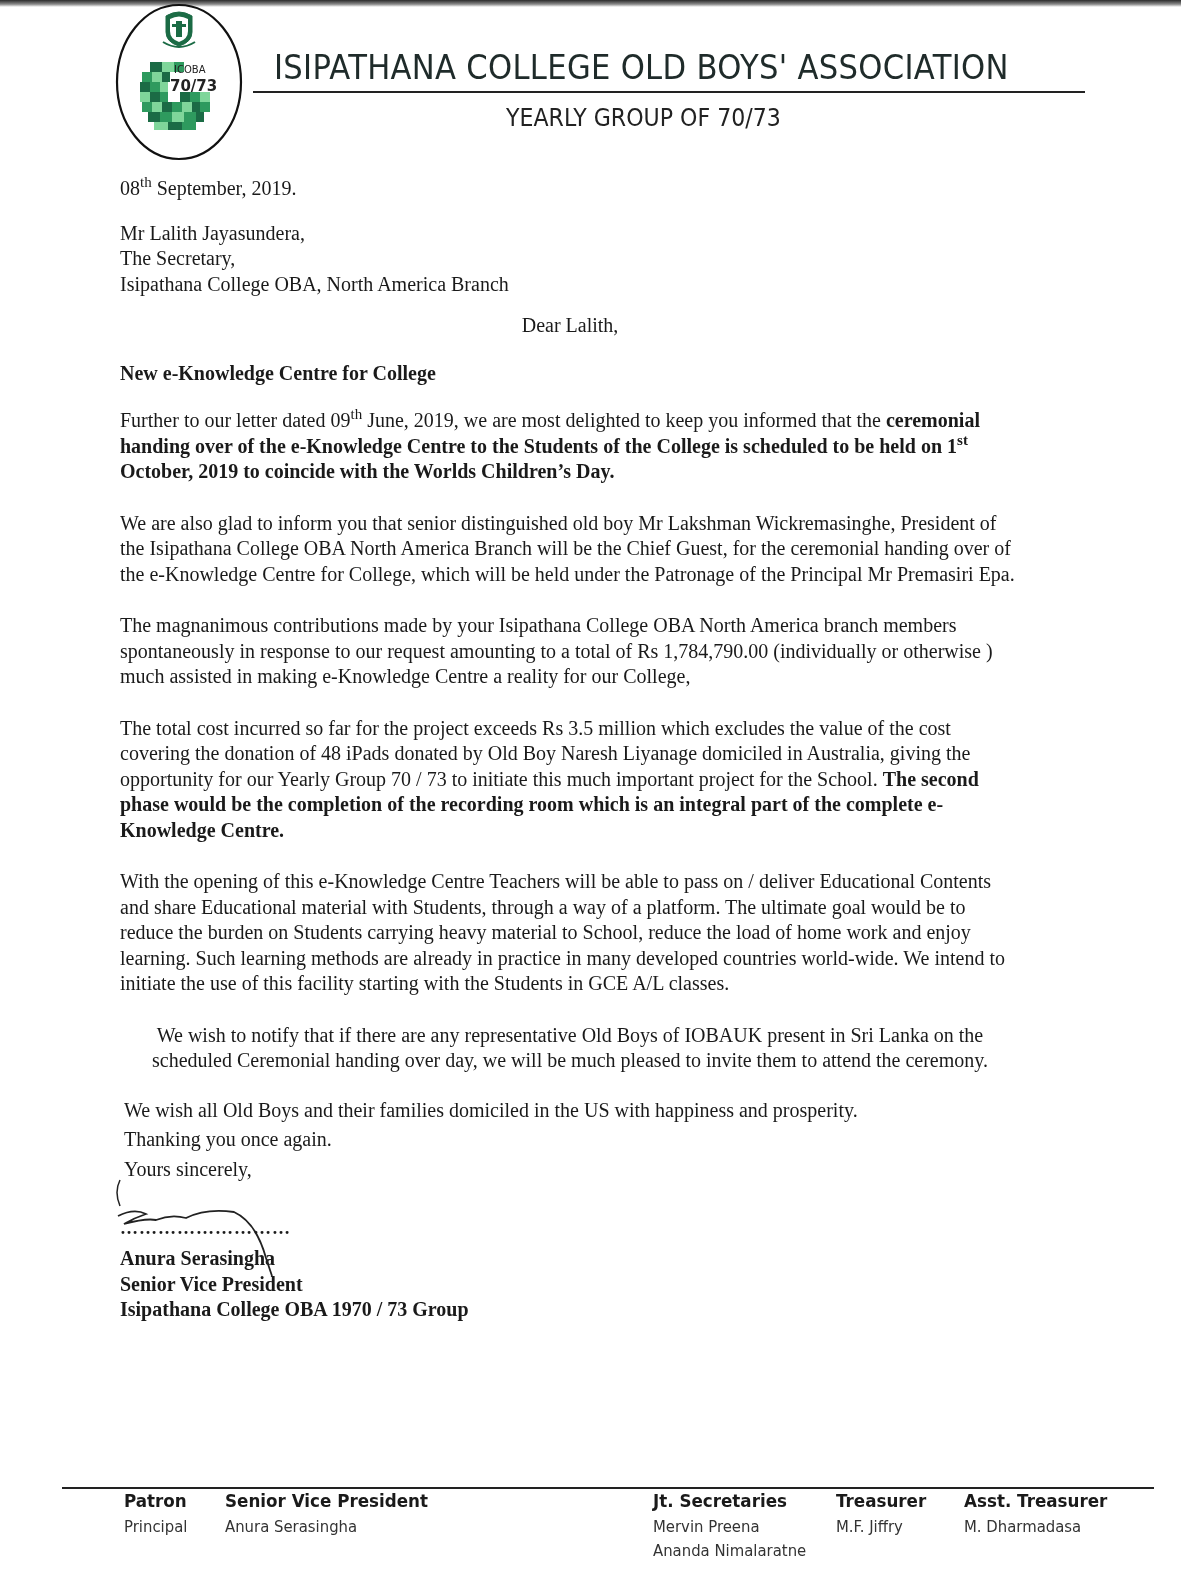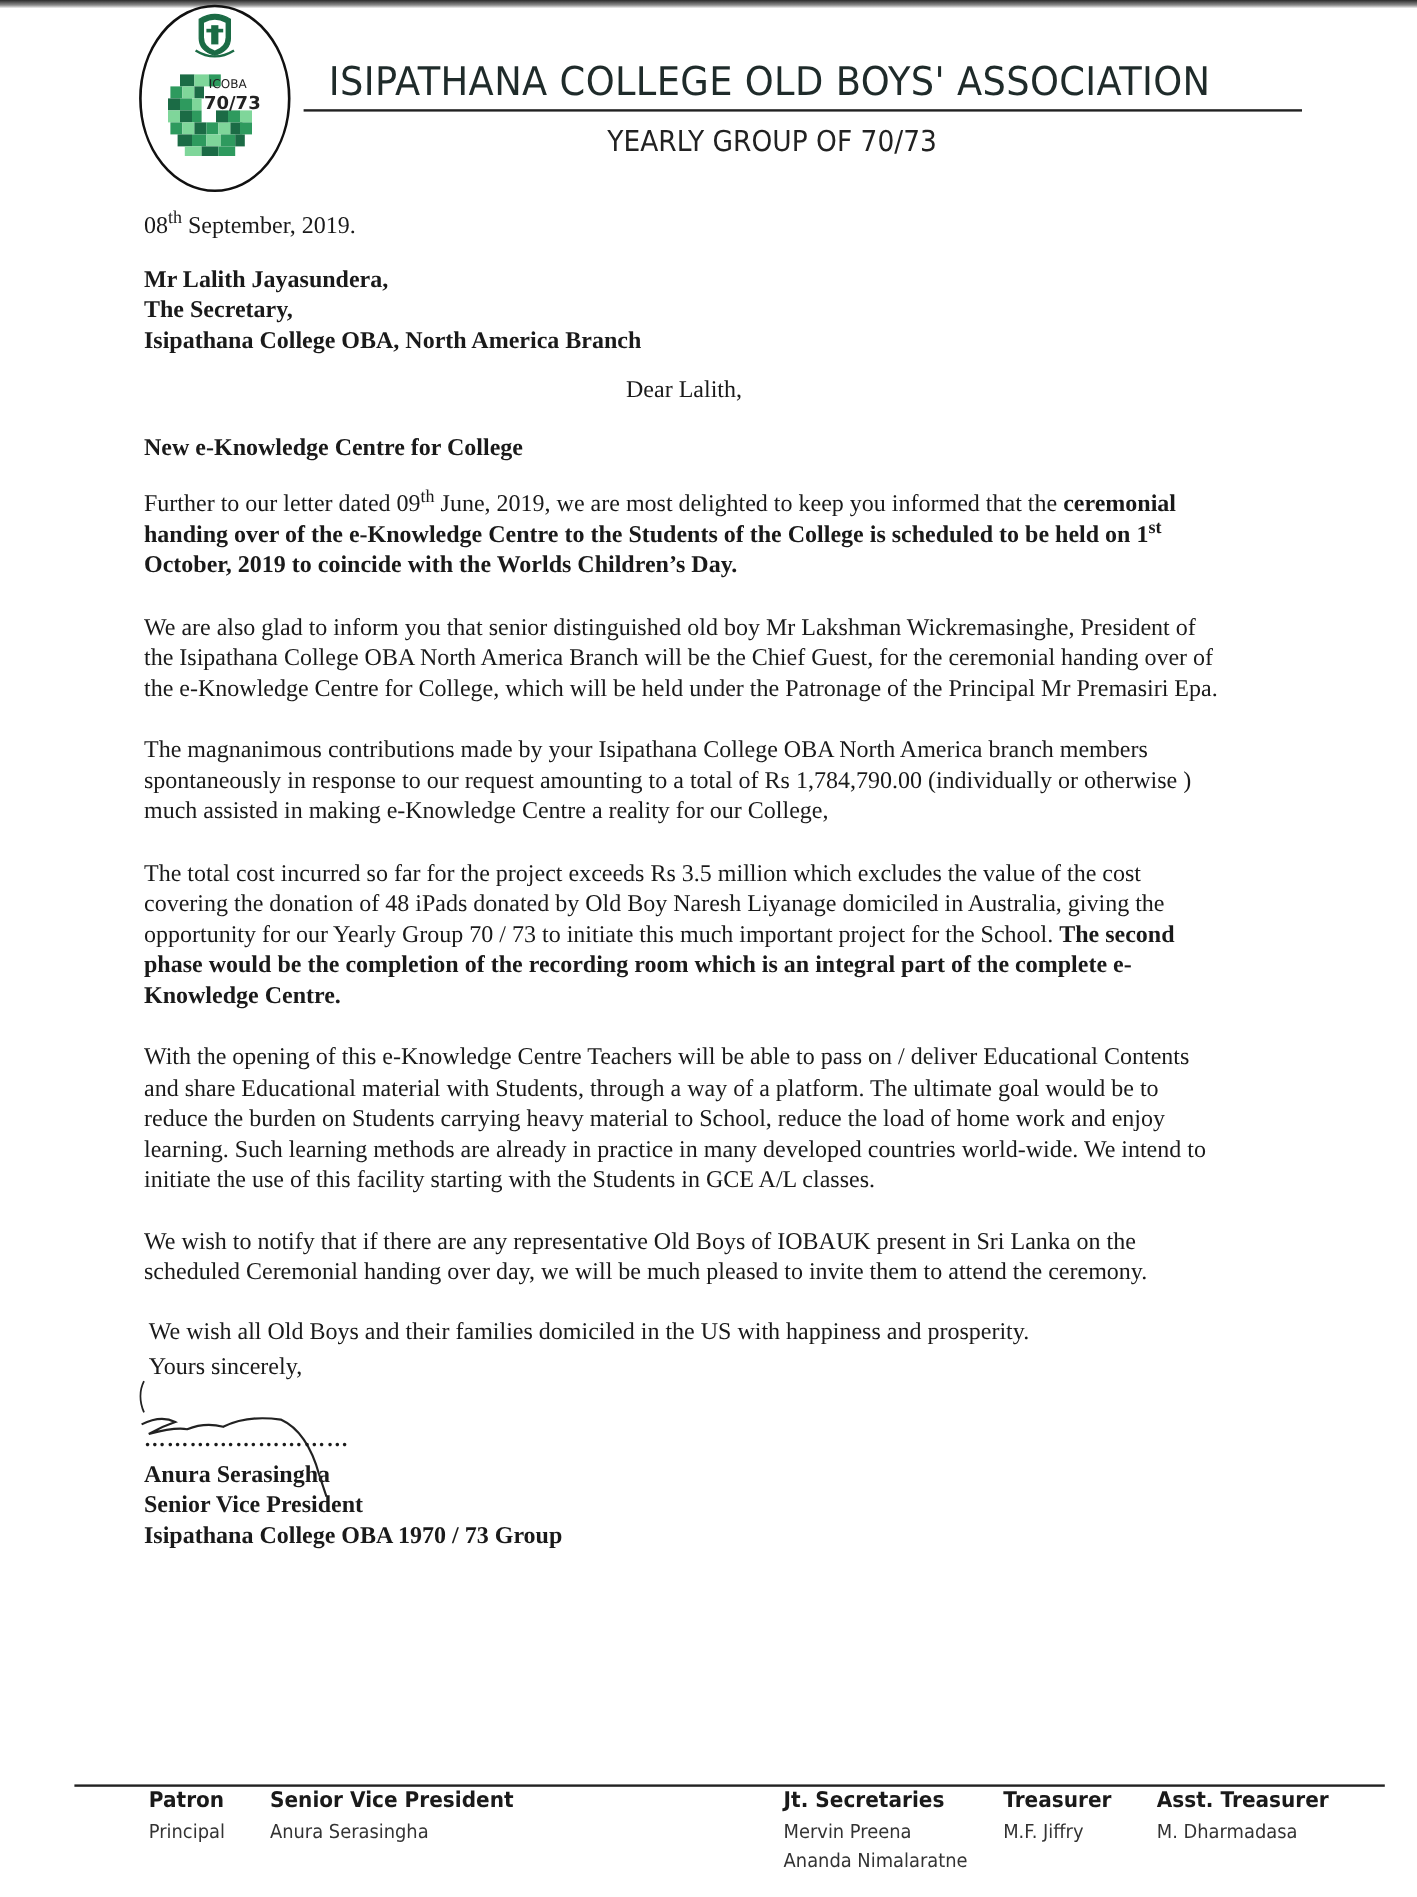--- a/index.html
+++ b/index.html
@@ -32,25 +32,25 @@
       white-space: nowrap; transform: scaleX(0.92); transform-origin: left top;
     }
     
     .letter {
       position: absolute; left: 120px; top: 176px; width: 900px;
       font-size: 20px; line-height: 25.5px; color: #1a1a1a;
     }
     .letter p { margin: 0; }
     .letter sup { font-size: 15px; line-height: 0; vertical-align: 8px; }
     .date { margin-bottom: 19px !important; }
-    .addr { margin-bottom: 16px !important; font-weight: bold; }
+    .addr { margin-bottom: 16px !important; }
     .salute { margin-bottom: 22px !important; text-align: center; }
     .subject { font-weight: bold; margin-bottom: 22px !important; }
     .para { margin-bottom: 26px !important; }
-    .para.tight { margin-bottom: 24px !important; }
+    .para.tight { margin-bottom: 24px !important; text-align: center; }
     b { font-weight: bold; }
     .closing p { margin: 4px; }
     .sig-area { position: relative; height: 60px; }
     .sig-area svg { position: absolute; left: -4px; top: -8px; }
     .sig-dots { position: absolute; left: 0; top: 30px; font-weight: bold; letter-spacing: 1px; font-size: 18px; }
     .sig-block p { font-weight: bold; margin: 0; }
     
     .footer-rule {
       position: absolute; left: 62px; top: 1487px; width: 1092px; height: 2px; background: #222;
     }
@@ -141,20 +141,21 @@
   <p class="para">The magnanimous contributions made by your Isipathana College OBA North America branch members spontaneously in response to our request amounting to a total of Rs 1,784,790.00 (individually or otherwise ) much assisted in making e-Knowledge Centre a reality for our College,</p>
 
   <p class="para"><span>The total cost incurred so far for the project exceeds Rs 3.5 million which excludes the value of the cost covering the donation of 48 iPads donated by Old Boy Naresh Liyanage domiciled in Australia, giving the opportunity for our Yearly Group 70 / 73 to initiate this much important project for the School. </span><b>The second phase would be the completion of the recording room which is an integral part of the complete e-Knowledge Centre.</b></p>
 
   <p class="para">With the opening of this e-Knowledge Centre Teachers will be able to pass on / deliver Educational Contents and share Educational material with Students, through a way of a platform. The ultimate goal would be to reduce the burden on Students carrying heavy material to School, reduce the load of home work and enjoy learning. Such learning methods are already in practice in many developed countries world-wide. We intend to initiate the use of this facility starting with the Students in GCE A/L classes.</p>
 
   <p class="para tight">We wish to notify that if there are any representative Old Boys of IOBAUK present in Sri Lanka on the scheduled Ceremonial handing over day, we will be much pleased to invite them to attend the ceremony.</p>
 
   <div class="closing">
     <p>We wish all Old Boys and their families domiciled in the US with happiness and prosperity.</p>
+    <p>Thanking you once again.</p>
     <p>Yours sincerely,</p>
   </div>
 
   <div class="sig-area">
     <svg width="220" height="100" viewBox="0 0 220 100">
       <path d="M4 2 Q-2 14 4 28" fill="none" stroke="#222" stroke-width="1.5"></path>
       <path d="M2 38 Q18 30 30 36 Q18 40 8 46 Q30 40 40 42 Q55 36 70 40 Q90 30 118 34 Q140 44 150 80 L156 98" fill="none" stroke="#222" stroke-width="1.8"></path>
     </svg>
     <div class="sig-dots">………………………</div>
   </div>

